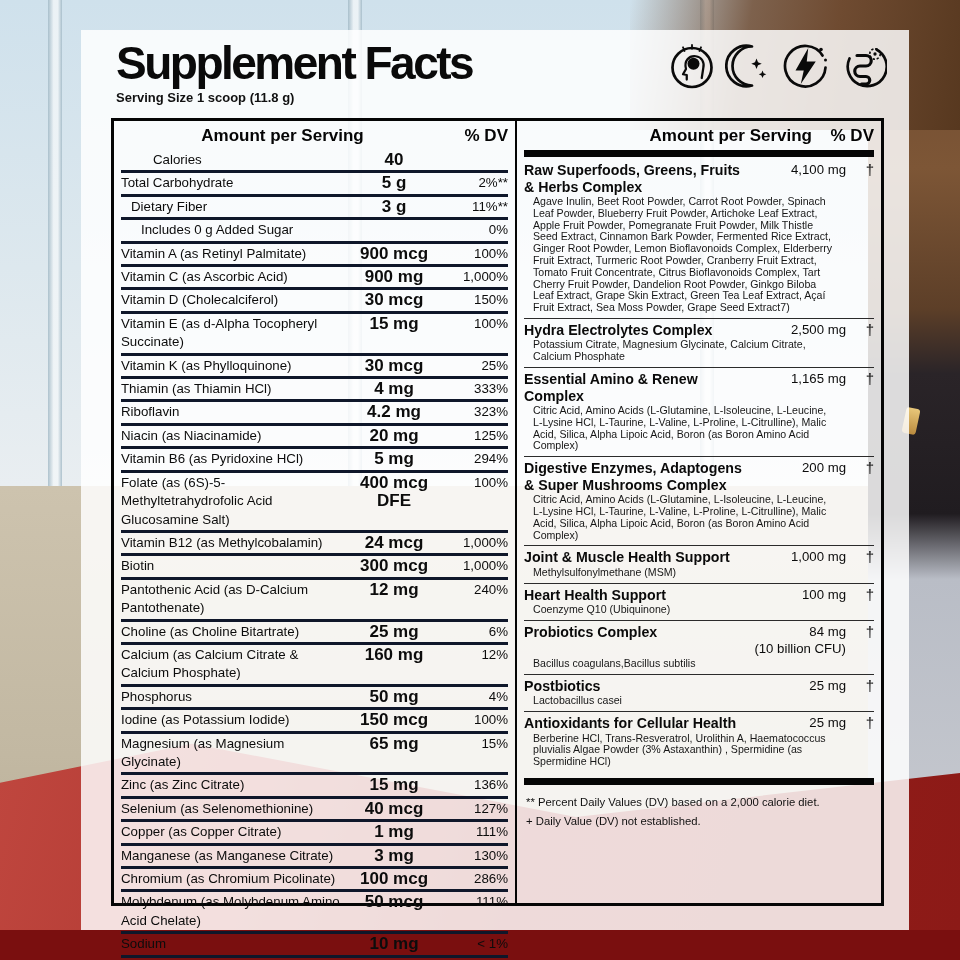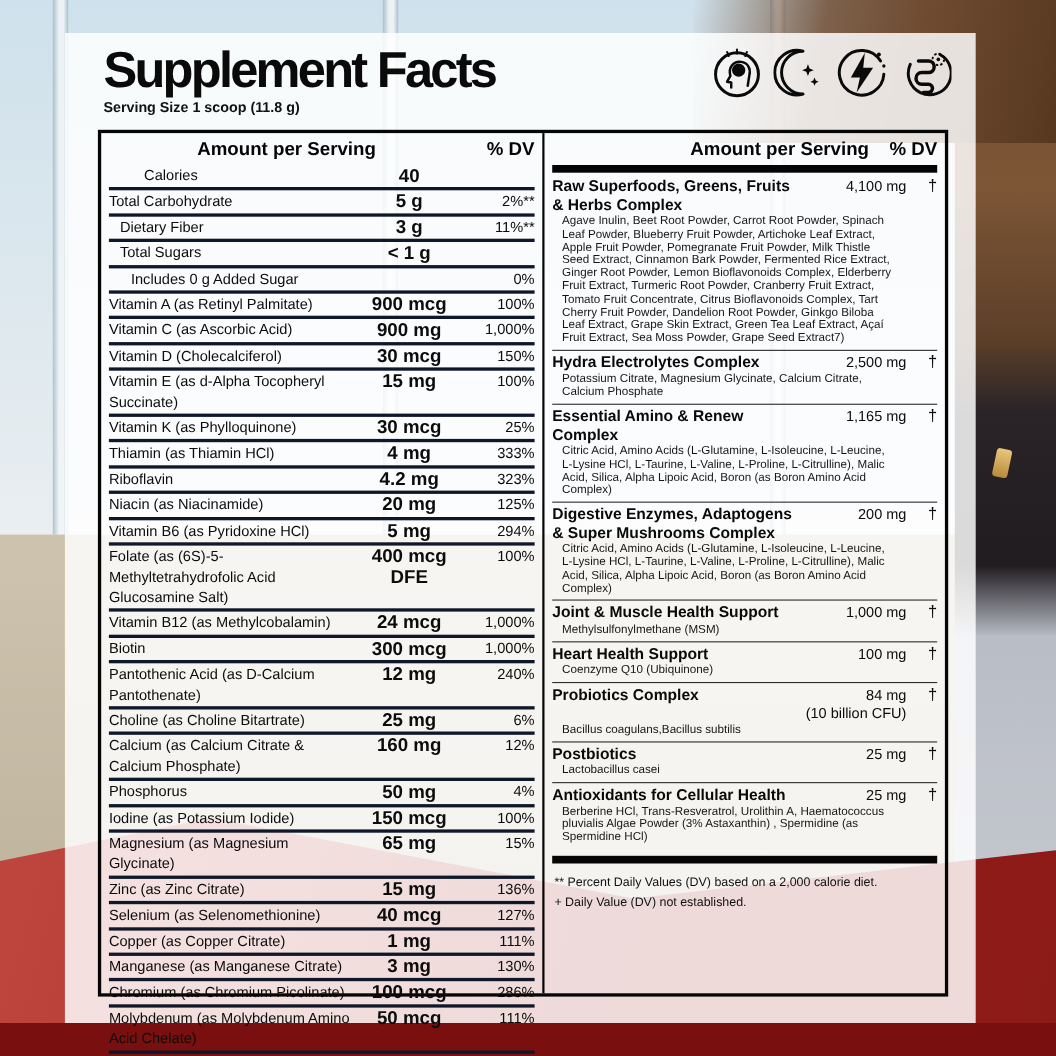--- a/index.html
+++ b/index.html
@@ -20,21 +20,21 @@
   .bg-hairtop{position:absolute;right:0;top:0;width:330px;height:130px;
     background:linear-gradient(100deg,rgba(111,75,49,0) 0%,rgba(111,75,49,.85) 35%,#6f4b31 60%,#57381f 100%);}
   .earring{position:absolute;right:42px;top:408px;width:14px;height:26px;
     background:linear-gradient(180deg,#e8c77a,#b98a3e);border-radius:3px;transform:rotate(12deg);}
   .bg-red{position:absolute;left:0;top:690px;width:960px;height:244px;
     background:linear-gradient(105deg,#c0473f 0%,#b23a33 28%,#971e19 55%,#8c1a17 100%);
     clip-path:polygon(0 38%,20% 22%,60% 52%,100% 34%,100% 100%,0 100%);}
   .bg-maroon{position:absolute;left:0;top:930px;width:960px;height:30px;background:#7a0f0f;}
 
   
-  .card{position:absolute;left:59px;top:30px;width:828px;height:900px;
+  .card{position:absolute;left:81px;top:30px;width:828px;height:900px;
     background:rgba(255,255,255,.84);}
   .card-head{position:relative;padding:8px 30px 4px 35px;height:84px;}
   .title{font-size:46px;font-weight:bold;letter-spacing:-2.5px;color:#0a0a0a;line-height:50px;}
   .serving{font-size:13px;font-weight:bold;color:#111;margin-top:2px;}
   .icons{position:absolute;right:22px;top:12px;display:flex;gap:9px;}
   .icons svg{width:48px;height:48px;display:block;}
 
   
   .factbox{position:absolute;left:30px;top:88px;width:767px;bottom:24px;
     border:3px solid #050505;display:flex;background:transparent;}
@@ -140,25 +140,20 @@
             <span class="lname ind0" data-name="nutrient-name">Total Carbohydrate</span>
             <span class="lamt" data-name="nutrient-amount">5 g</span>
             <span class="ldv" data-name="nutrient-dv">2%**</span>
           </div>
           <div class="lrow" data-name="table-row">
             <span class="lname ind1" data-name="nutrient-name">Dietary Fiber</span>
             <span class="lamt" data-name="nutrient-amount">3 g</span>
             <span class="ldv" data-name="nutrient-dv">11%**</span>
           </div>
           <div class="lrow" data-name="table-row">
-            <span class="lname ind1" data-name="nutrient-name">Total Sugars</span>
-            <span class="lamt" data-name="nutrient-amount">&lt; 1 g</span>
-            <span class="ldv" data-name="nutrient-dv"></span>
-          </div>
-          <div class="lrow" data-name="table-row">
             <span class="lname ind2" data-name="nutrient-name">Includes 0 g Added Sugar</span>
             <span class="lamt" data-name="nutrient-amount"></span>
             <span class="ldv" data-name="nutrient-dv">0%</span>
           </div>
           <div class="lrow" data-name="table-row">
             <span class="lname ind0" data-name="nutrient-name">Vitamin A (as Retinyl Palmitate)</span>
             <span class="lamt" data-name="nutrient-amount">900 mcg</span>
             <span class="ldv" data-name="nutrient-dv">100%</span>
           </div>
           <div class="lrow" data-name="table-row">

